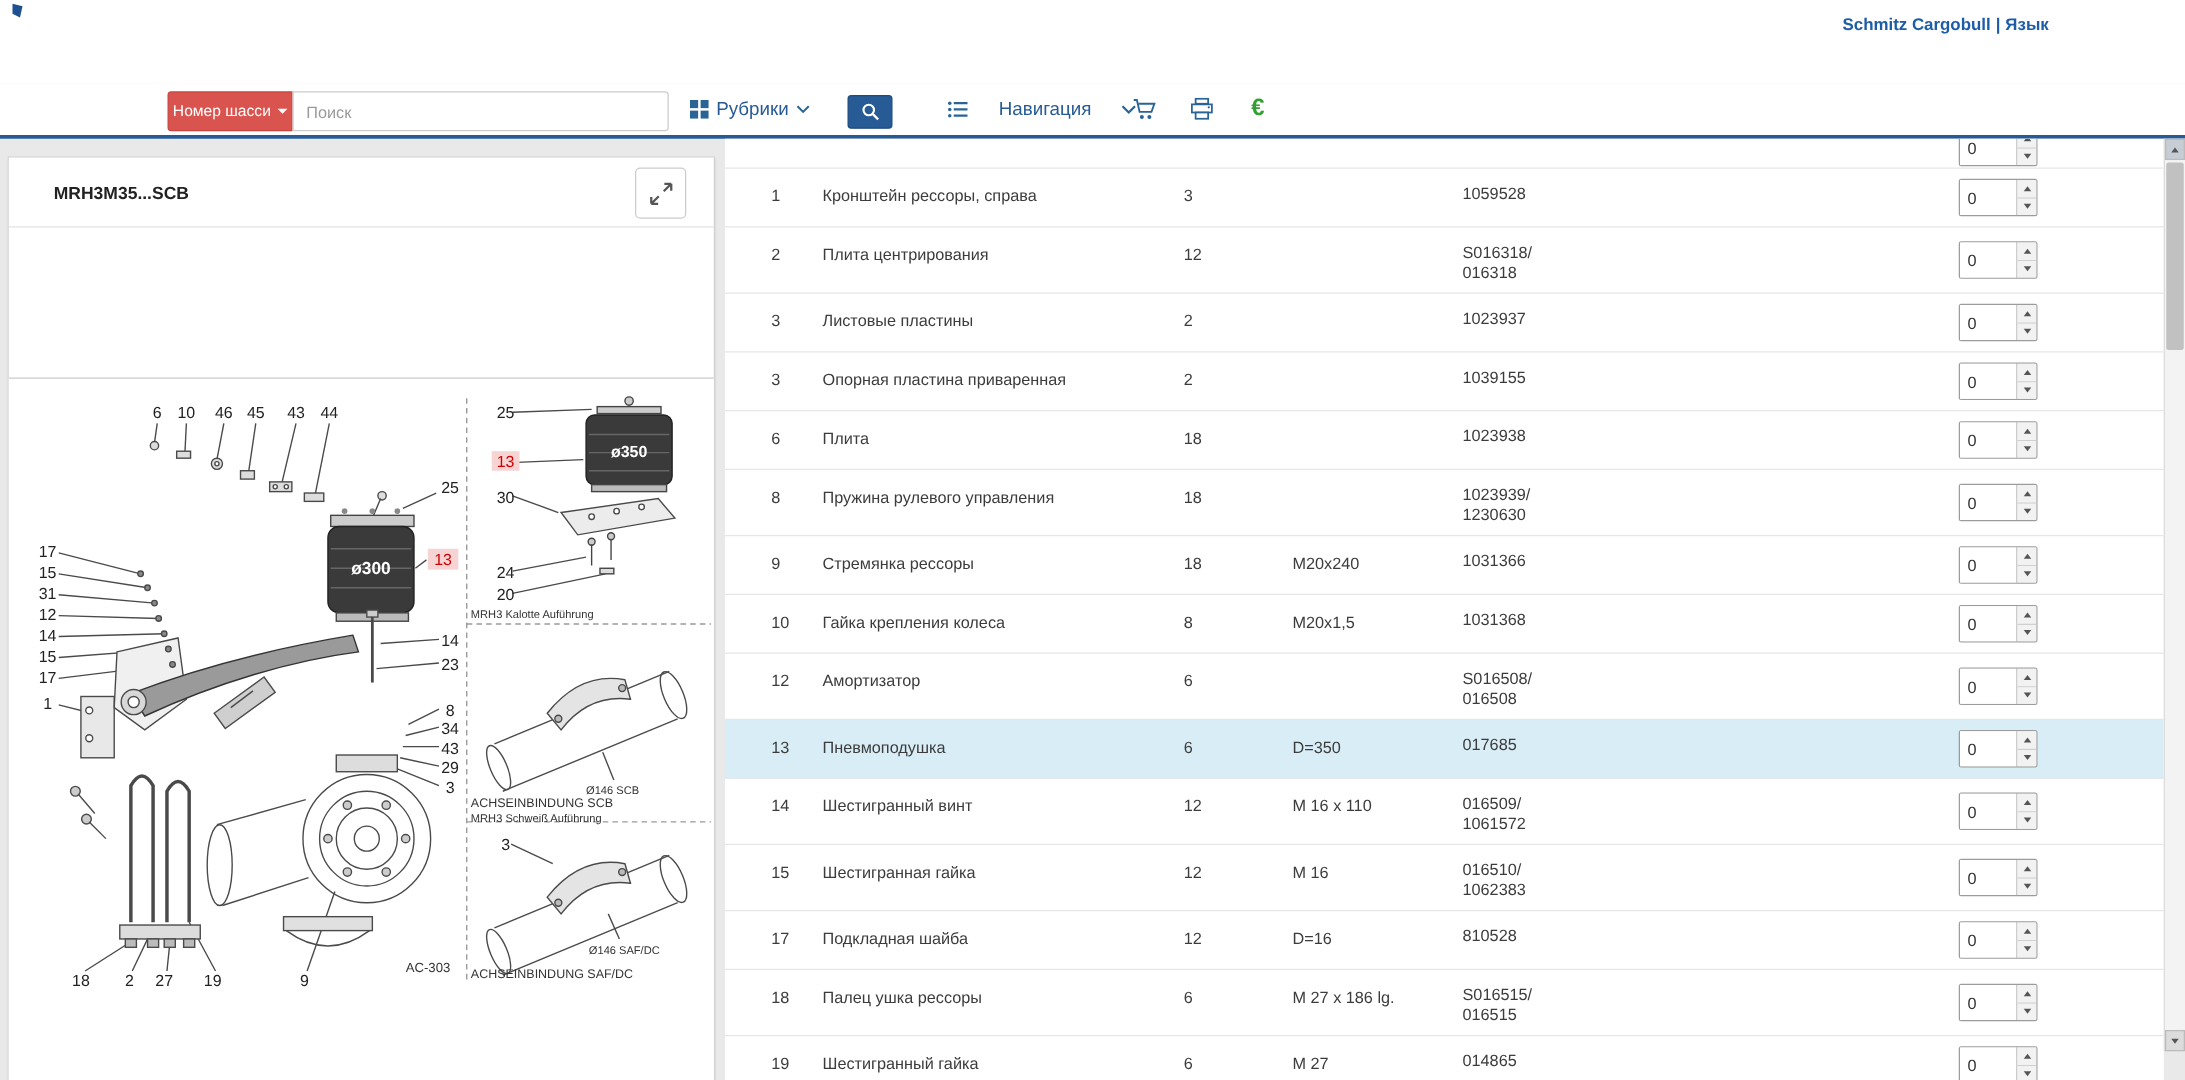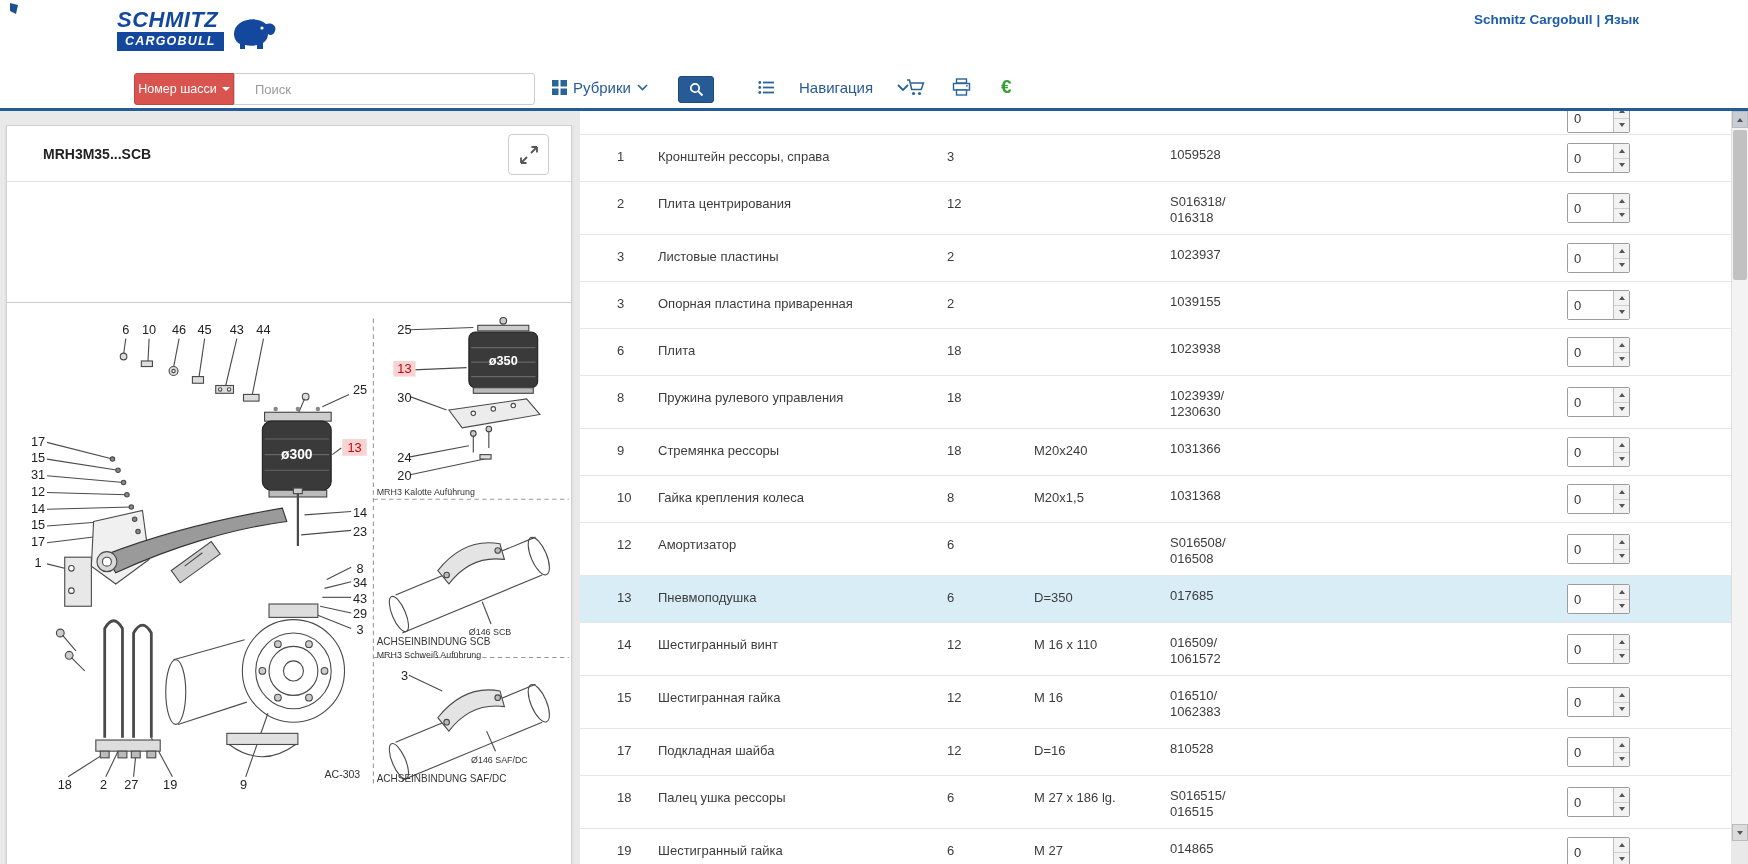--- a/index.html
+++ b/index.html
@@ -19,21 +19,21 @@
   .top-links .sep{margin:0 4px;cursor:default}
 
   
   .navbar{position:absolute;left:0;top:67px;width:1748px;height:44px;background:#fff;
     border-bottom:3px solid #275b96}
   .btn-chassis{position:absolute;left:134px;top:6px;height:32px;width:100px;background:#d9534f;
     border:1px solid #c9443f;border-radius:3px 0 0 3px;color:#fff;font-size:12.5px;
     font-family:"Liberation Sans",sans-serif;cursor:pointer;display:flex;align-items:center;justify-content:center;gap:5px}
   .caret{width:0;height:0;border-left:4px solid transparent;border-right:4px solid transparent;border-top:4px solid #fff}
   .search-input{position:absolute;left:234px;top:6px;width:301px;height:32px;border:1px solid #ccc;
-    border-radius:0 3px 3px 0;padding:0 20px;font-size:13px;color:#555;font-family:"Liberation Sans",sans-serif}
+    border-radius:0 3px 3px 0;padding:0 10px;font-size:13px;color:#555;font-family:"Liberation Sans",sans-serif}
   .search-input::placeholder{color:#9a9a9a}
   .nav-group{position:absolute;top:12px;display:flex;align-items:center;gap:6px;cursor:pointer;
     color:#275b96;font-size:15px}
   .nav-group.rubrics{left:552px}
   .nav-group.navig{left:758px;gap:24px}
   .btn-search{position:absolute;left:678px;top:9px;width:36px;height:27px;background:#275b96;
     border:1px solid #1e4a7d;border-radius:3px;cursor:pointer;display:flex;align-items:center;justify-content:center}
   .tool-icon{position:absolute;top:11px;cursor:pointer}
   .tool-icon.cart{left:906px}
   .tool-icon.print{left:952px}
@@ -86,30 +86,20 @@
   .vs-btn.down{bottom:0}
   .vs-thumb{position:absolute;left:1px;top:19px;width:14px;height:150px;background:#c1c1c1;border-radius:2px;cursor:grab}
 </style>
 </head>
 <body>
 
 <div class="topbar">
   <svg class="corner-mark" width="11" height="13" viewBox="0 0 11 13">
     <path d="M1 1 L9 3 L7 12 L1 9 Z" fill="#1d4f91"></path>
   </svg>
-  <div class="logo">
-    <div class="logo-text">
-      <div class="logo-line1">SCHMITZ</div>
-      <div class="logo-line2">CARGOBULL</div>
-    </div>
-    <svg class="elephant" width="48" height="42" viewBox="0 0 48 42">
-      <path d="M10 34 C2 30 2 18 10 13 C18 8 30 8 36 14 C41 12 47 15 45 21 C44 25 40 26 38 24 C38 28 36 31 33 33 L33 39 H27 L27 35 C23 36 19 36 15 35 L15 39 H10 Z" fill="#14489f"></path>
-      <circle cx="32" cy="18" r="1.6" fill="#fff"></circle>
-    </svg>
-  </div>
   <div class="top-links">
     <span>Schmitz Cargobull</span><span class="sep">|</span><span>Язык</span>
   </div>
 </div>
 
 <div class="navbar">
   <button class="btn-chassis">
     <span>Номер шасси</span>
     <span class="caret"></span>
   </button>

